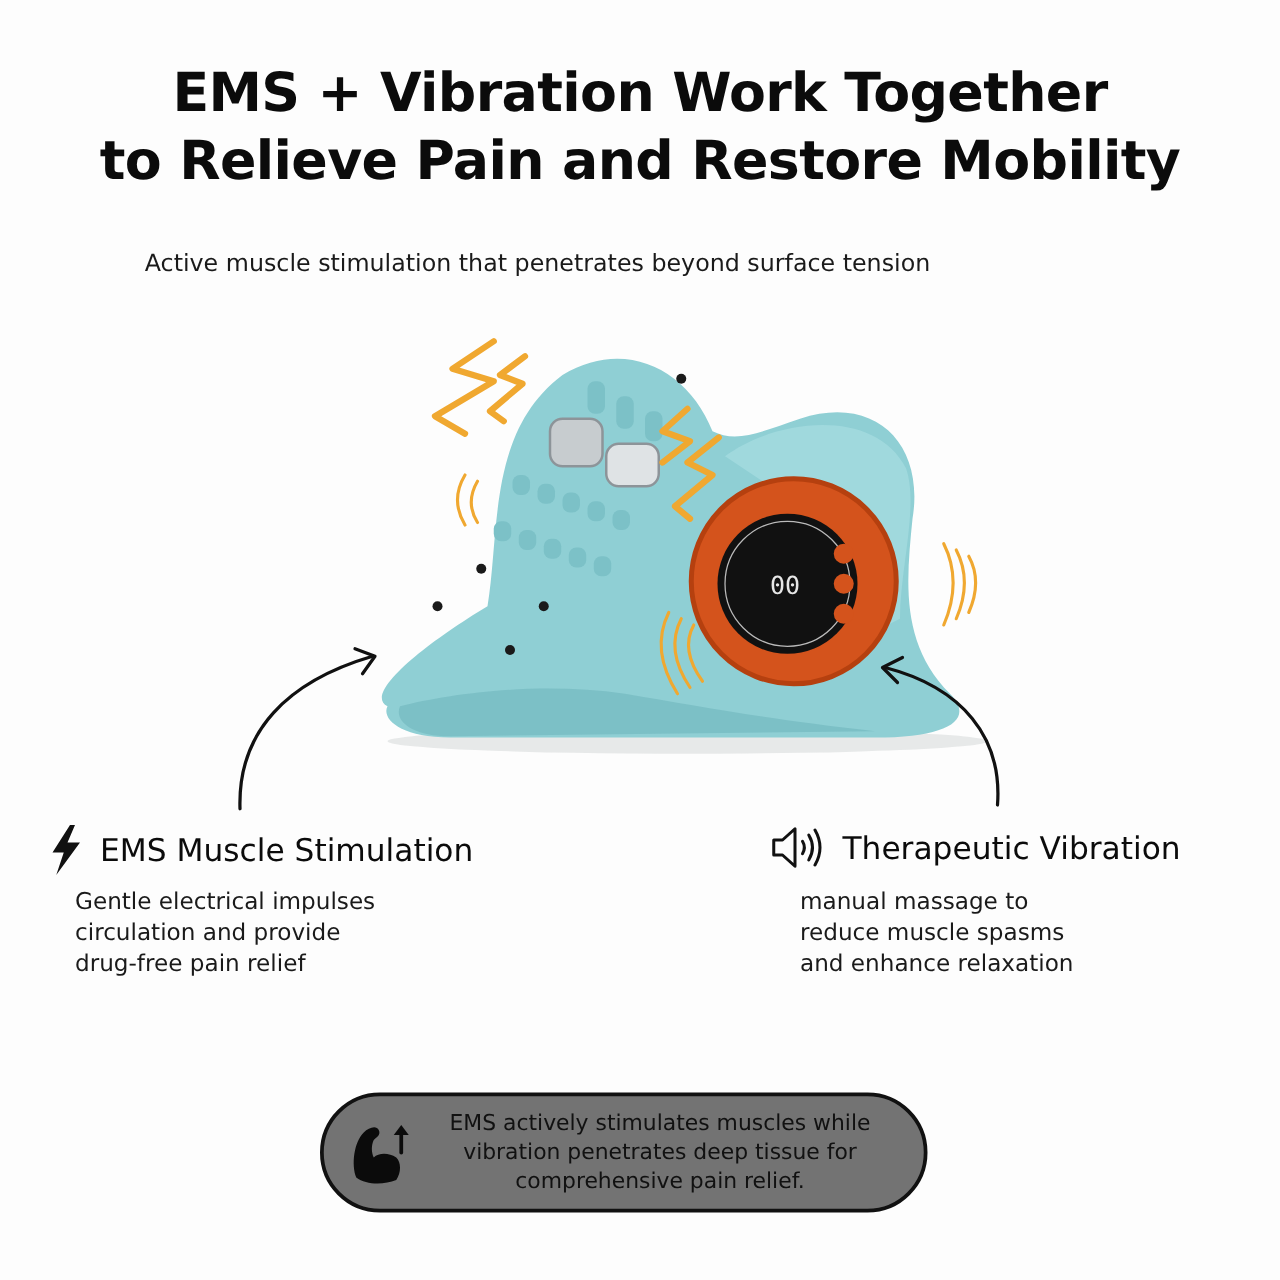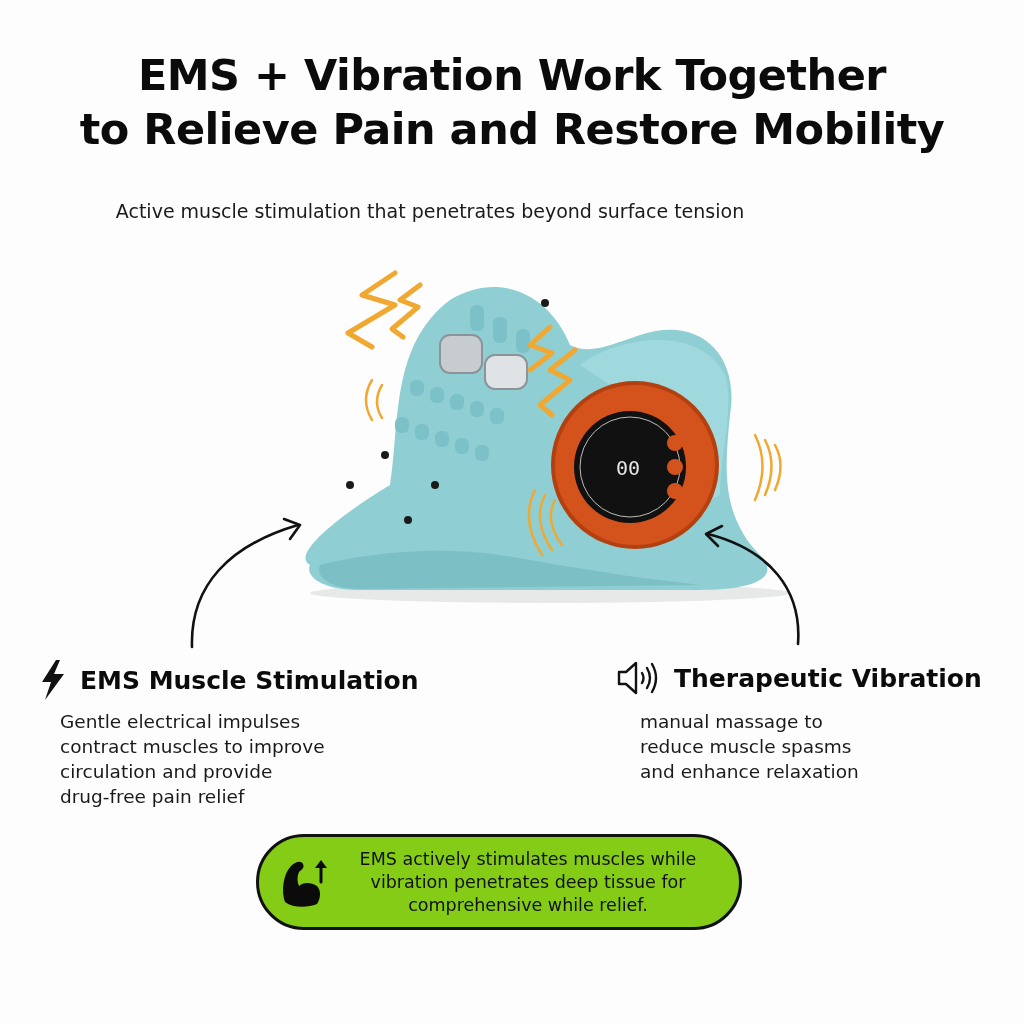--- a/index.html
+++ b/index.html
@@ -14,31 +14,31 @@
   .subtitle {
     position: absolute; top: 200px; left: 0; width: 860px;
     text-align: center; font-size: 19px; color: #1a1a1a;
   }
 
   .product { position: absolute; left: 280px; top: 255px; width: 520px; height: 360px; }
 
   .arrow { position: absolute; }
 
   .feature-title {
-    position: absolute; font-weight: 700; font-size: 25px; color: #0b0b0b;
+    position: absolute; font-weight: 400; font-size: 25px; color: #0b0b0b;
     display: flex; align-items: center; white-space: nowrap;
   }
   .feature-title .ic { display: inline-block; margin-right: 14px; }
   .feature-desc {
     position: absolute; text-align: left; font-size: 18.5px; line-height: 25px; color: #1a1a1a;
   }
 
   .callout {
-    position: absolute; left: 256px; top: 834px; width: 486px; height: 96px;
-    background: #84cc16; border: 3px solid #111; border-radius: 48px;
+    position: absolute; left: 256px; top: 874px; width: 486px; height: 96px;
+    background: #737373; border: 3px solid #111; border-radius: 48px;
     display: flex; align-items: center; padding: 0 24px 0 18px;
   }
   .callout .ic { width: 54px; height: 60px; flex: 0 0 auto; margin-right: 10px; }
   .callout .txt {
     flex: 1; text-align: center; font-size: 17.5px; line-height: 23px; color: #111;
   }
 </style>
 </head>
 <body>
 
@@ -123,21 +123,20 @@
 </svg>
 
 <div class="feature-title" style="left:40px;top:660px;">
   <svg class="ic" width="26" height="40" viewBox="0 0 26 40">
     <path d="M16 0 L 2 22 L 11 22 L 5 40 L 24 14 L 14 14 L 20 0 Z" fill="#111"></path>
   </svg>
   <span>EMS Muscle Stimulation</span>
 </div>
 <div class="feature-desc" style="left:60px;top:709px;width:370px;">
   <div>Gentle electrical impulses</div>
-  <div>contract muscles to improve</div>
   <div>circulation and provide</div>
   <div>drug-free pain relief</div>
 </div>
 
 <div class="feature-title" style="left:616px;top:660px;">
   <svg class="ic" width="44" height="36" viewBox="0 0 44 36">
     <path d="M3 12 L 10 12 L 20 3 L 20 33 L 10 24 L 3 24 Z" fill="none" stroke="#111" stroke-width="2.4" stroke-linejoin="round"></path>
     <path d="M26 13 Q 29 18, 26 23" fill="none" stroke="#111" stroke-width="2.4" stroke-linecap="round"></path>
     <path d="M31 8 Q 37 18, 31 28" fill="none" stroke="#111" stroke-width="2.4" stroke-linecap="round"></path>
     <path d="M36 4 Q 44 18, 36 32" fill="none" stroke="#111" stroke-width="2.4" stroke-linecap="round"></path>
@@ -152,15 +151,15 @@
 
 <div class="callout">
   <svg class="ic" viewBox="0 0 54 60">
     <path d="M8 50 C 4 40, 6 22, 14 14 C 18 10, 24 8, 26 12 C 28 16, 24 18, 22 20 C 20 24, 20 30, 22 34 C 26 30, 34 30, 40 34 C 44 38, 44 46, 40 52 C 30 56, 16 56, 8 50 Z" fill="#0b0b0b"></path>
     <path d="M44 30 L 44 12" stroke="#0b0b0b" stroke-width="3" stroke-linecap="round"></path>
     <path d="M38 16 L 44 8 L 50 16 Z" fill="#0b0b0b"></path>
   </svg>
   <div class="txt">
     <div>EMS actively stimulates muscles while</div>
     <div>vibration penetrates deep tissue for</div>
-    <div>comprehensive while relief.</div>
+    <div>comprehensive pain relief.</div>
   </div>
 </div>
 
 </body></html>

